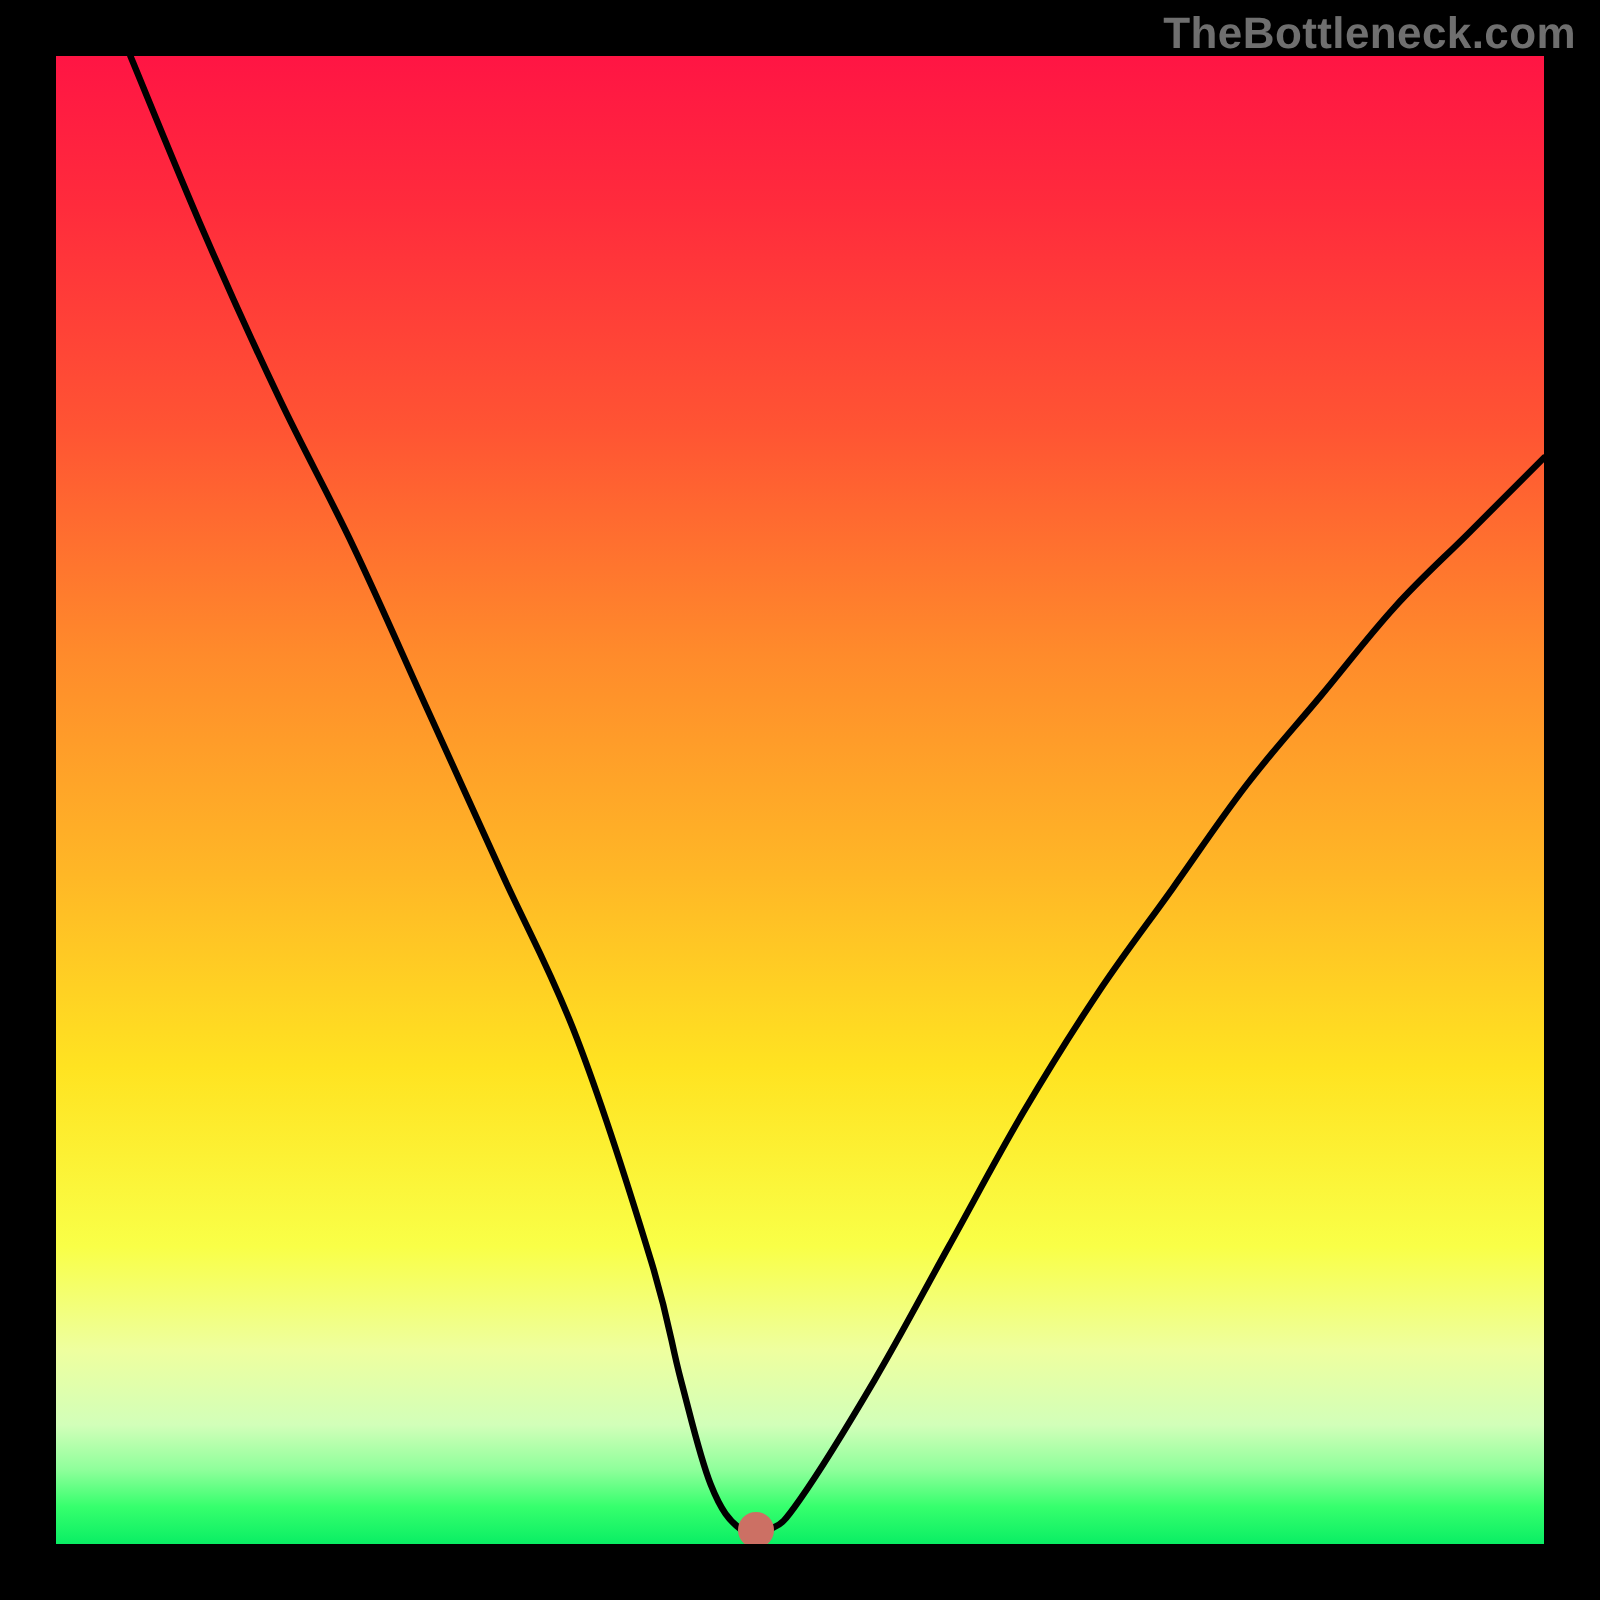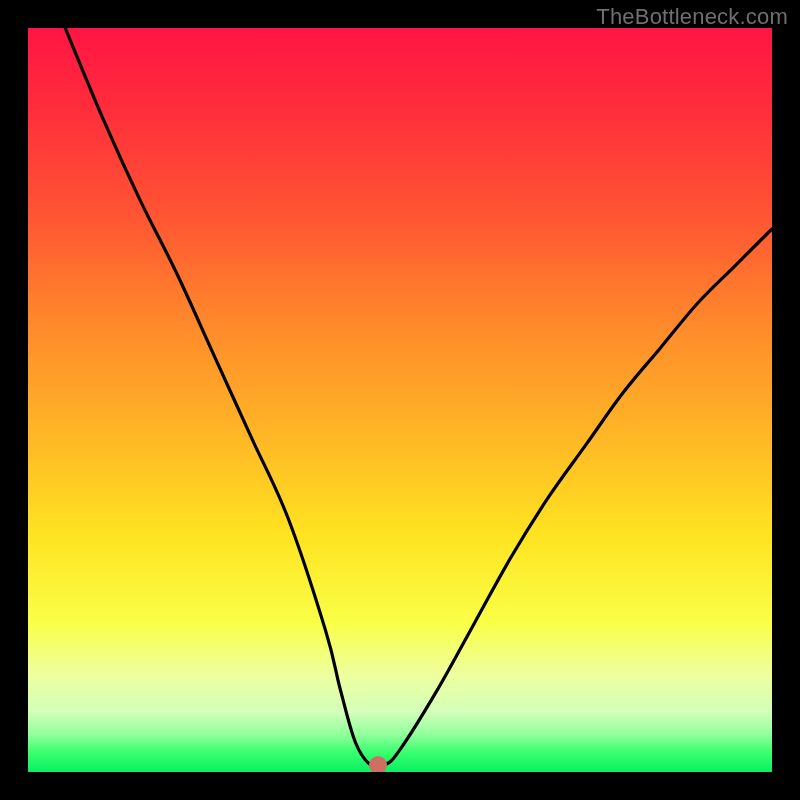--- a/index.html
+++ b/index.html
@@ -16,21 +16,21 @@
     width: 800px;
     height: 800px;
     background: #000;
   }
   .watermark {
     position: absolute;
     top: 4px;
     right: 12px;
     color: #6f6f6f;
     font-size: 22px;
-    font-weight: 400;
+    font-weight: 700;
     letter-spacing: 0.2px;
   }
   .plot-area {
     position: absolute;
     left: 28px;
     top: 28px;
     width: 744px;
     height: 744px;
     overflow: hidden;
   }

